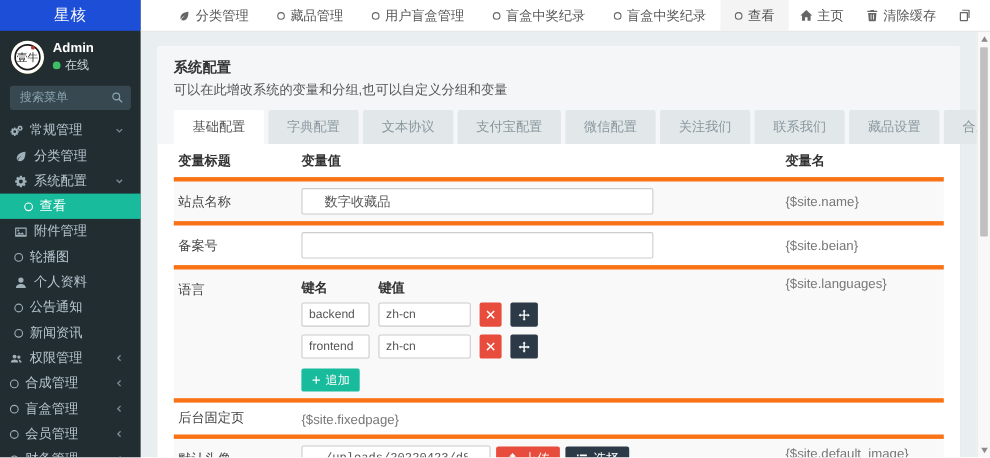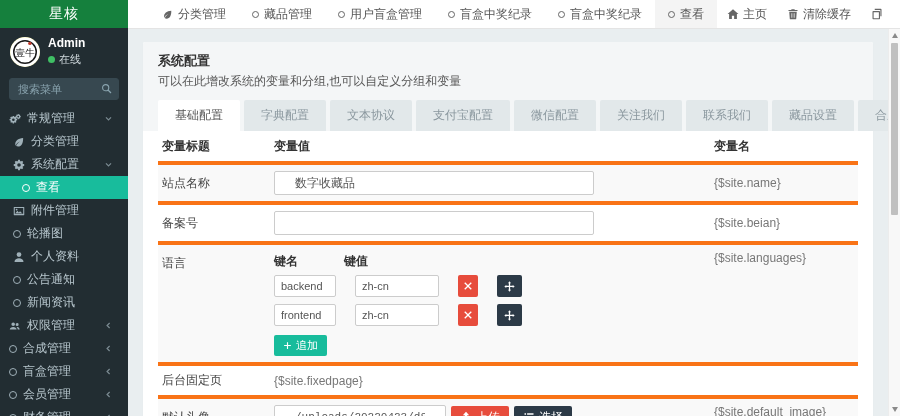--- a/index.html
+++ b/index.html
@@ -6,21 +6,21 @@
   html,body { width:900px; height:416px; overflow:hidden; }
   body { font-family:"Liberation Sans","DejaVu Sans",sans-serif; font-size:12px; color:#444; background:#fff; }
   .app { position:relative; width:900px; height:416px; overflow:hidden; }
 
   
   .ic { display:inline-flex; width:1em; height:1em; vertical-align:-1px; }
   .ic svg { width:100%; height:100%; display:block; }
 
   
   .sidebar { position:absolute; left:0; top:0; width:128px; height:416px; background:#222d32; overflow:hidden; }
-  .brand { height:28px; background:#15803d; color:#fff; font-size:14px; display:flex; align-items:center; justify-content:center; letter-spacing:1px; }
+  .brand { height:28px; background:#1d4ed8; color:#fff; font-size:14px; display:flex; align-items:center; justify-content:center; letter-spacing:1px; }
   .user-panel { display:flex; align-items:center; padding:8px 10px 6px; }
   .logo-mark { display:inline-block; border-radius:50%; background:#fef9c3; overflow:hidden; flex:0 0 auto; }
   .logo-mark svg { width:100%; height:100%; display:block; }
   .logo-mark.lg { width:30px; height:30px; }
   .user-info { margin-left:8px; }
   .user-name { color:#fff; font-size:12px; font-weight:bold; }
   .user-status { color:#cfd8dc; font-size:11px; margin-top:2px; display:flex; align-items:center; }
   .dot { width:7px; height:7px; border-radius:50%; background:#3fbf64; display:inline-block; margin-right:4px; }
   .search-box { margin:5px 9px 7px; position:relative; }
   .search-box input { width:100%; height:22px; background:#374850; border:1px solid #374850; border-radius:3px; color:#ccc; font-size:11px; padding:0 22px 0 8px; outline:none; }
@@ -68,21 +68,21 @@
   .cfg-row.top { align-items:start; }
   .cfg-row.top .cell-label { padding-top:4px; }
   .cell-var { color:#777; }
 
   .txt-input { width:320px; height:24px; border:1px solid #ccc; border-radius:2px; padding:0 20px; font-size:12px; color:#555; outline:none; font-family:Liberation Mono, monospace; }
   .txt-input.path { width:172px; font-size:11px; }
 
   .kv-head { display:flex; gap:8px; font-weight:bold; color:#333; margin:2px 0 5px; }
   .kv-head .k { width:62px; }
   .kv-head .v { width:84px; }
-  .kv-pair { display:flex; gap:19px; margin-bottom:7px; align-items:center; }
+  .kv-pair { display:flex; gap:8px; margin-bottom:7px; align-items:center; }
   .kv-pair input { height:22px; border:1px solid #ccc; border-radius:2px; padding:0 6px; font-size:11px; color:#555; outline:none; font-family:inherit; }
   .kv-key { width:62px; }
   .kv-val { width:84px; }
   .btn { display:inline-flex; align-items:center; justify-content:center; border:none; border-radius:2px; color:#fff; cursor:pointer; font-size:12px; font-family:inherit; gap:4px; }
   .btn-x { width:20px; height:22px; background:#e74c3c; font-size:10px; }
   .btn-move { width:25px; height:22px; background:#2c3a47; font-size:11px; }
   .btn-append { height:21px; padding:0 9px; background:#18bc9c; font-size:11px; margin-top:2px;align-items:center; }
   .btn-append .ic { font-size:9px; }
   .btn-upload { height:23px; padding:0 9px; background:#e74c3c; }
   .btn-choose { height:23px; padding:0 9px; background:#2c3a47; }

